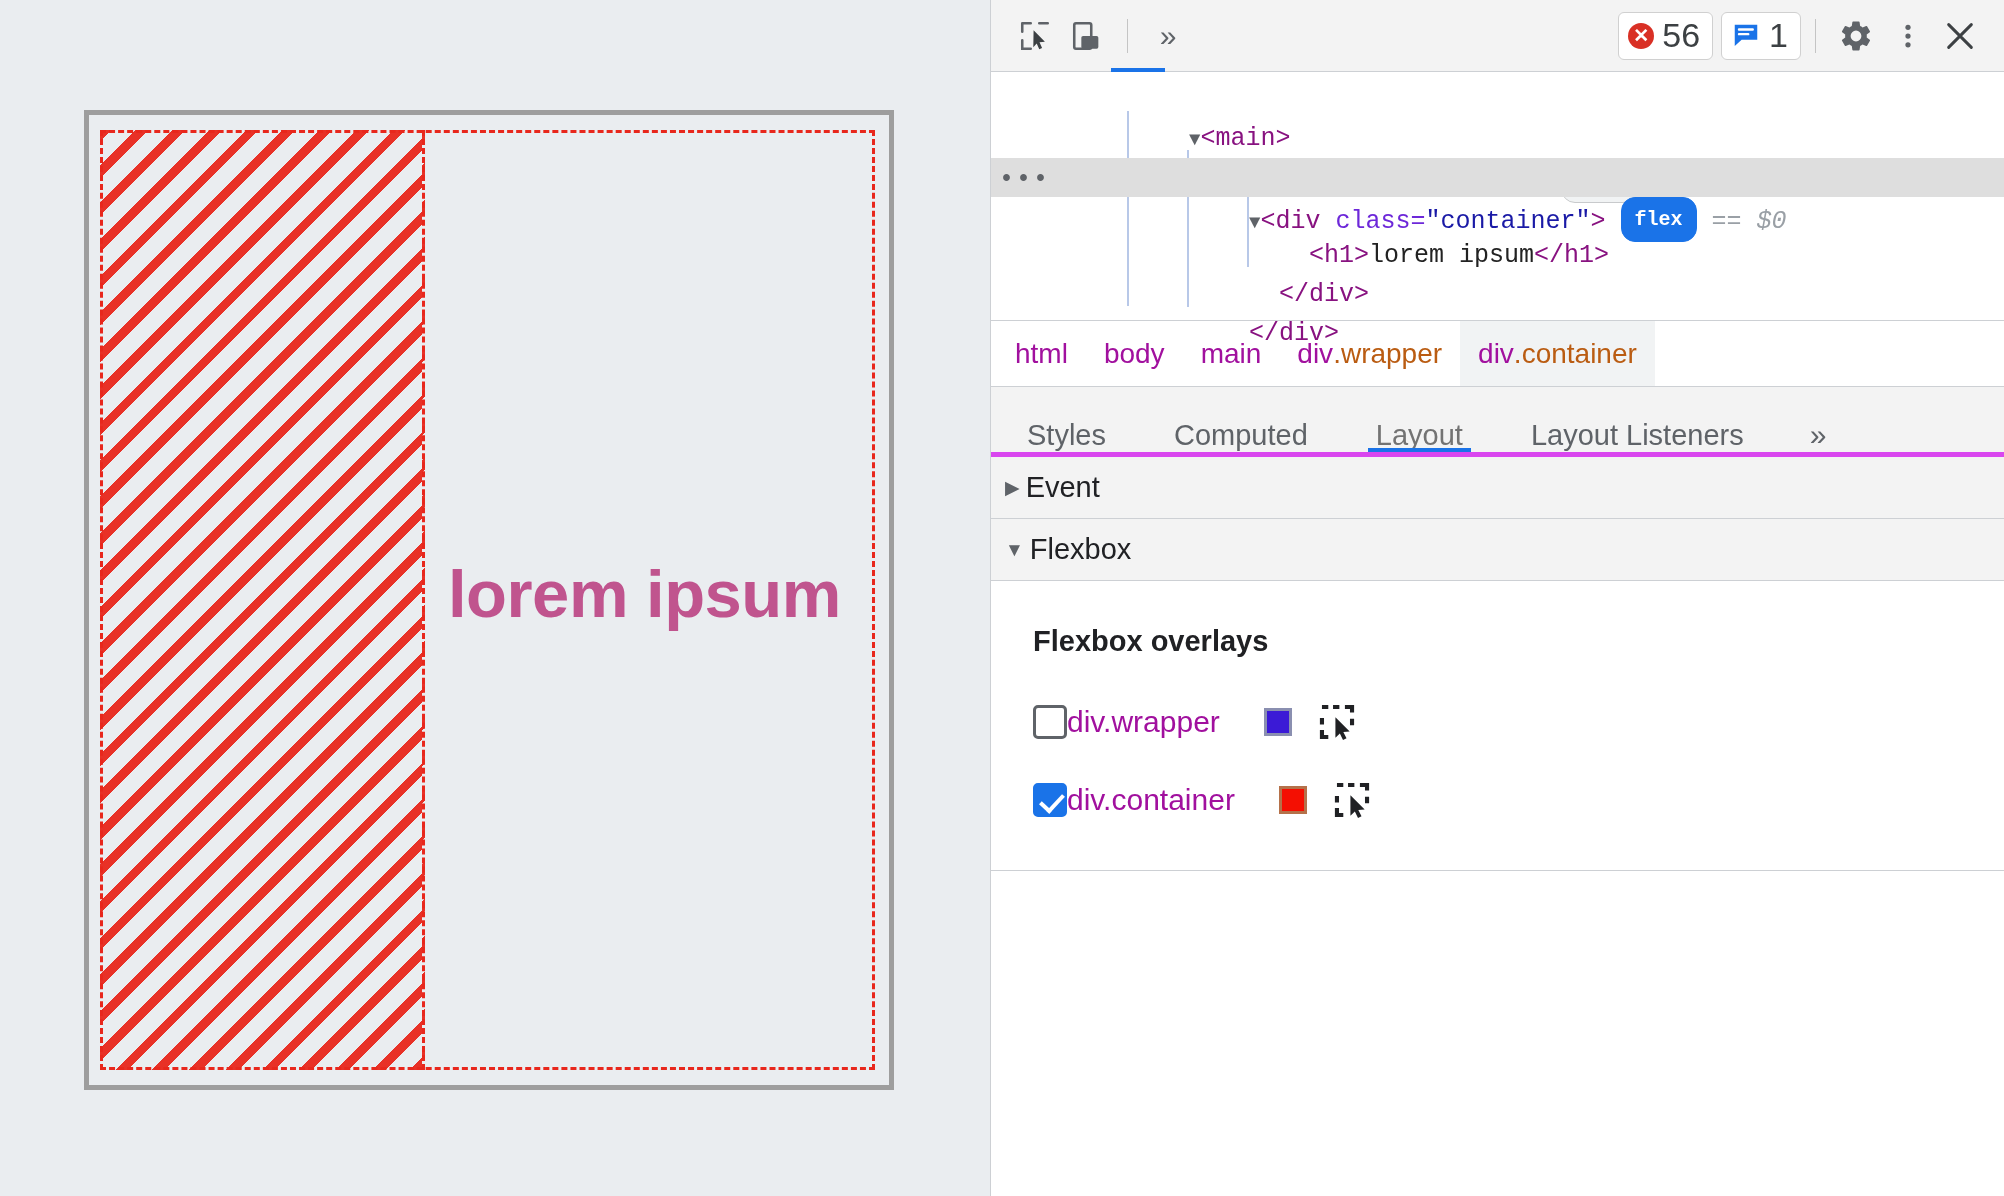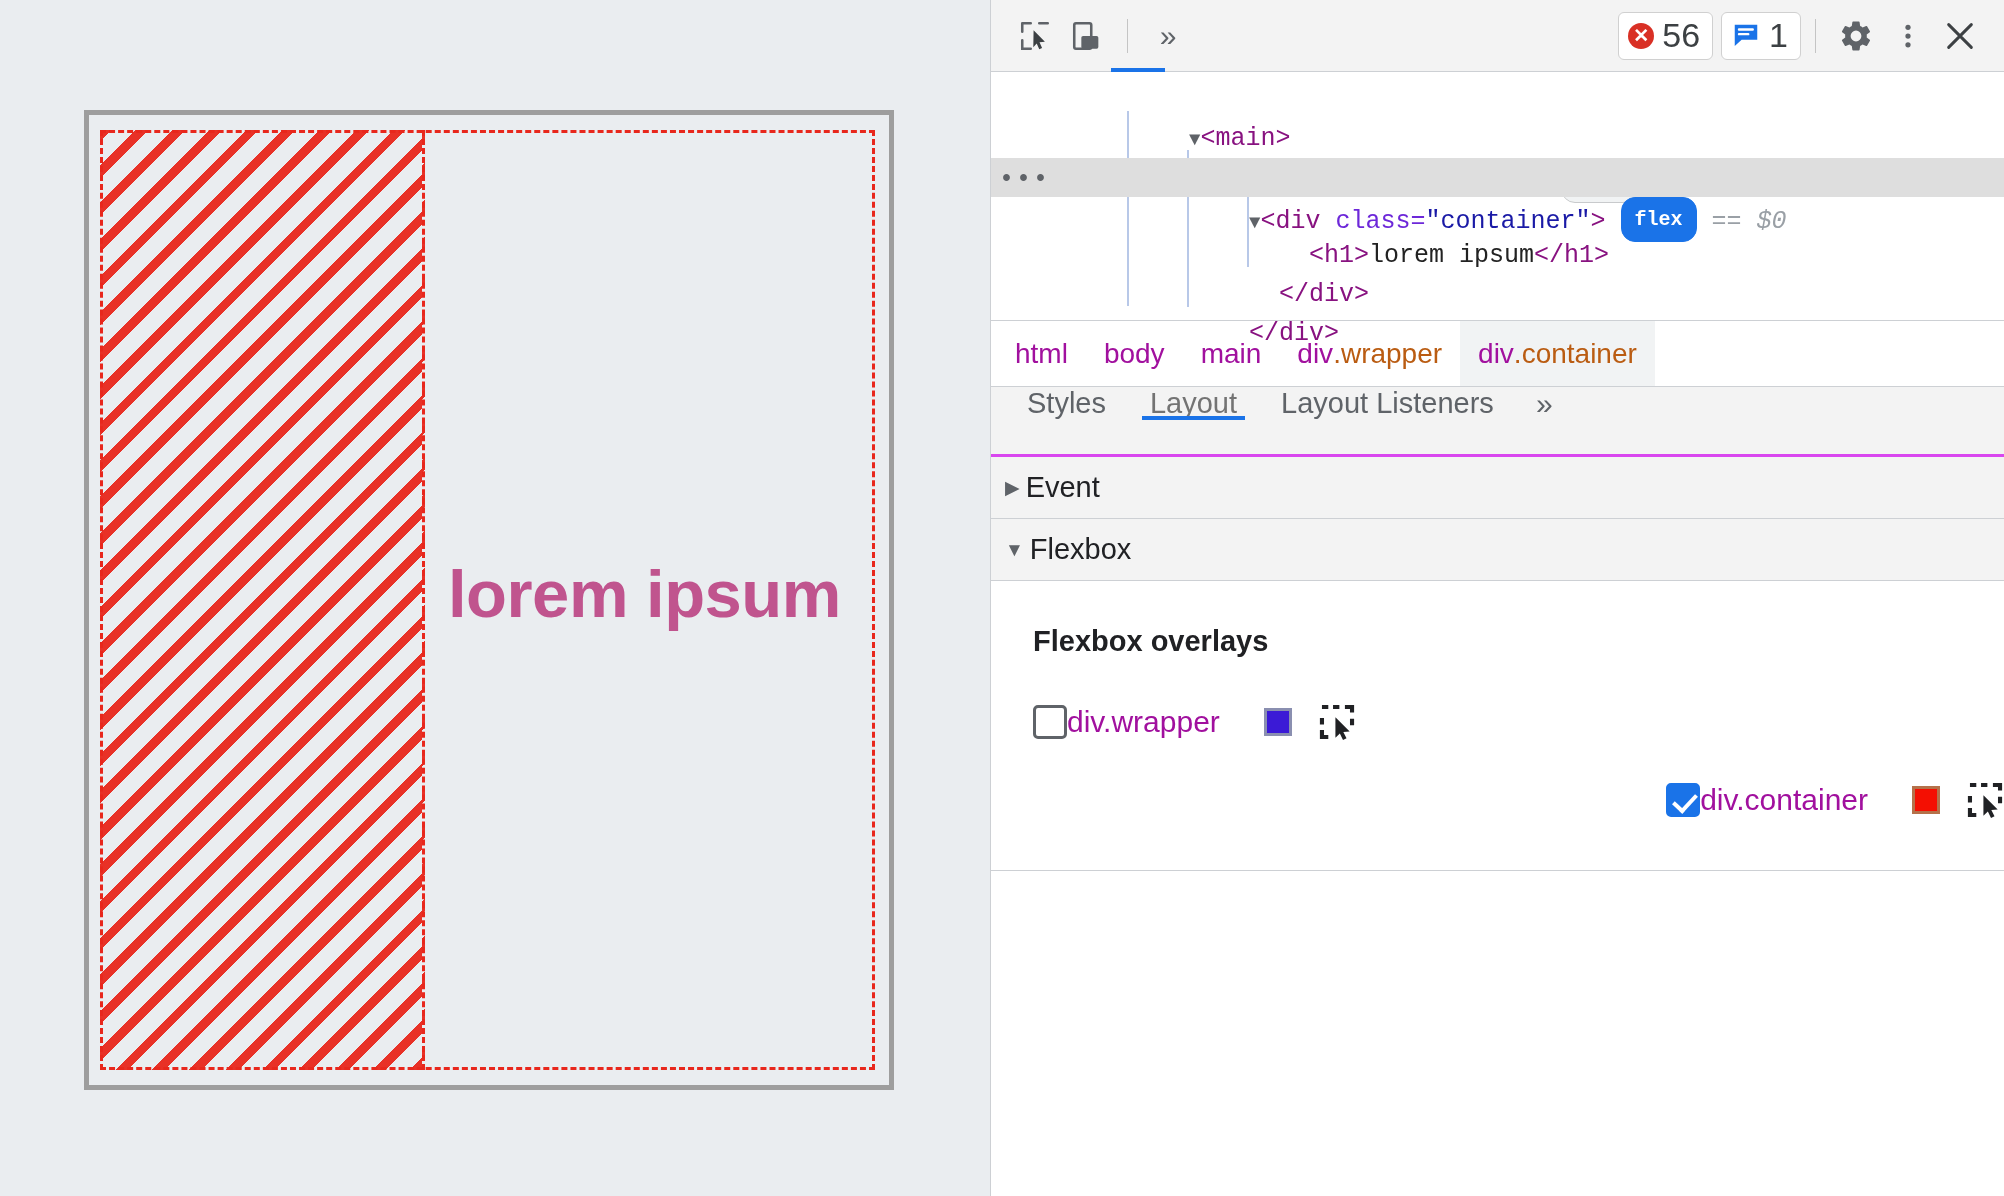--- a/index.html
+++ b/index.html
@@ -206,24 +206,25 @@
     cursor: pointer;
     white-space: nowrap;
   }
   .crumb:first-child { padding-left: 24px; }
   .crumb.sel { background: #f1f3f4; }
   .crumb .cls { color: #ba5c12; }
 
   
   .tabs {
     height: 70px; min-height: 70px;
-    display: flex; align-items: flex-start;
+    display: flex; align-items: flex-end;
     background: #f3f3f3;
-    border-bottom: 3px solid #d946ef;
+    border-bottom: 5px solid #d946ef;
     padding-left: 14px;
+    gap: 24px;
   }
   .tab {
     display: flex; align-items: center;
     padding: 0 22px;
     font-size: 29px;
     color: #5f6368;
     cursor: pointer;
     position: relative;
     white-space: nowrap;
   }
@@ -427,20 +428,21 @@
           <span class="cls">.wrapper</span>
         </div>
       <div class="crumb sel">
           <span>div</span>
           <span class="cls">.container</span>
         </div>
     </div>
 
     <div class="tabs">
       <div class="tab">Styles</div>
+      <div class="tab">Computed</div>
       <div class="tab active">Layout</div>
       <div class="tab">Layout Listeners</div>
       <div class="tab more">»</div>
     </div>
 
     <div class="section-head">
       <span class="arrow">▶</span>
         <span>Event</span>
     </div>
 
@@ -458,21 +460,21 @@
         <div class="ov-gap-w"></div>
         <div class="swatch" style="background:#3b1ad6; border:3px solid #8a8fb0;"></div>
         <div class="picker">
           <svg width="38" height="38" viewBox="0 0 24 24" fill="none">
             <path d="M2.5 2.5h4M9.5 2.5h4M17 2.5h4.5v3.5M21.5 10v4M2.5 9.5v4M2.5 17v4.5h4" stroke="#202124" stroke-width="2.6" stroke-linecap="butt"></path>
             <path d="M11 9 L20 18 L16 18.3 L18 22.3 L15.8 23.3 L13.8 19.2 L11 22 Z" fill="#202124"></path>
           </svg>
         </div>
       </div>
 
-      <div class="overlay-row" style="margin-top:18px;justify-content:flex-end;">
+      <div class="overlay-row" style="margin-top:18px;">
         <div class="cb checked"></div>
         <div class="ov-label">div.container</div>
         <div class="ov-gap-w"></div>
         <div class="swatch" style="background:#f40f02; border:3px solid #b5714a;"></div>
         <div class="picker">
           <svg width="38" height="38" viewBox="0 0 24 24" fill="none">
             <path d="M2.5 2.5h4M9.5 2.5h4M17 2.5h4.5v3.5M21.5 10v4M2.5 9.5v4M2.5 17v4.5h4" stroke="#202124" stroke-width="2.6" stroke-linecap="butt"></path>
             <path d="M11 9 L20 18 L16 18.3 L18 22.3 L15.8 23.3 L13.8 19.2 L11 22 Z" fill="#202124"></path>
           </svg>
         </div>

